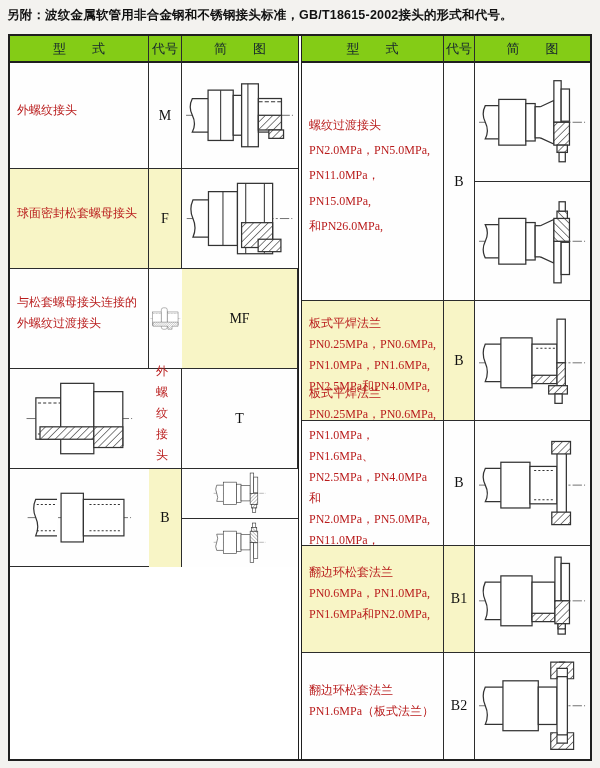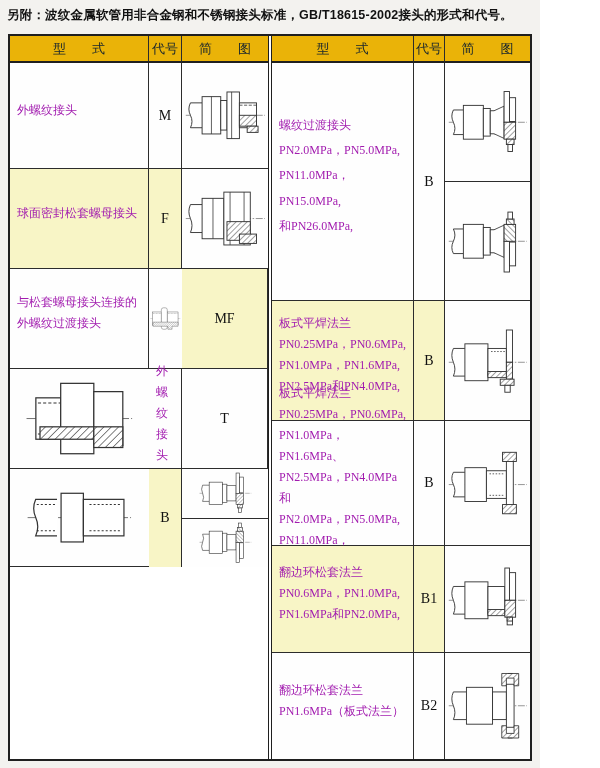--- a/index.html
+++ b/index.html
@@ -1,18 +1,18 @@
 <!DOCTYPE html>
 <html><head>
 <meta charset="utf-8">
 <style>
   html,body{margin:0;padding:0;}
   .page{
     position:relative;
-    width:540px;height:768px;
+    width:600px;height:768px;
     background:#f3f2ef;
     font-family:"Liberation Sans", sans-serif;
     overflow:hidden;
   }
   .title{
     position:absolute;left:7px;top:7px;right:4px;
     font-size:12.5px;font-weight:bold;color:#111;
     letter-spacing:0.2px;
   }
   .table{
@@ -21,29 +21,29 @@
     background:#fff;
     display:flex;
   }
   .half{flex:1;display:grid;}
   .half.left{grid-template-columns:139px 33px 1fr;grid-template-rows:27px 106px 100px 100px 100px 98px auto;}
   .half.right{grid-template-columns:142px 31px 1fr;grid-template-rows:27px 238px 120px 125px 107px auto;border-left:4px double #1f1f1f;}
   .cell{border-right:1px solid #2c2c2c;border-bottom:1px solid #2c2c2c;box-sizing:border-box;background:#fefefe;min-width:0;min-height:0;}
   .c3{border-right:none;}
   .lastrow{border-bottom:none;}
   .hd{
-    background:#eab308;
+    background:#84cc16;
     display:flex;align-items:center;justify-content:center;
     font-size:13px;color:#14232e;
     border-bottom:2px solid #1f1f1f;
     font-family:"Liberation Serif", serif;
   }
   .type{
     font-family:"Liberation Serif", serif;
-    font-size:12px;color:#a21caf;
+    font-size:12px;color:#b91c1c;
     padding:5px 5px 16px 7px;
     display:flex;align-items:center;
     white-space:pre-line;line-height:1.75;
   }
   .airy{line-height:2.1;}
   .code{
     font-family:"Liberation Serif", serif;
     font-size:14px;color:#111;
     display:flex;align-items:center;justify-content:center;
   }

